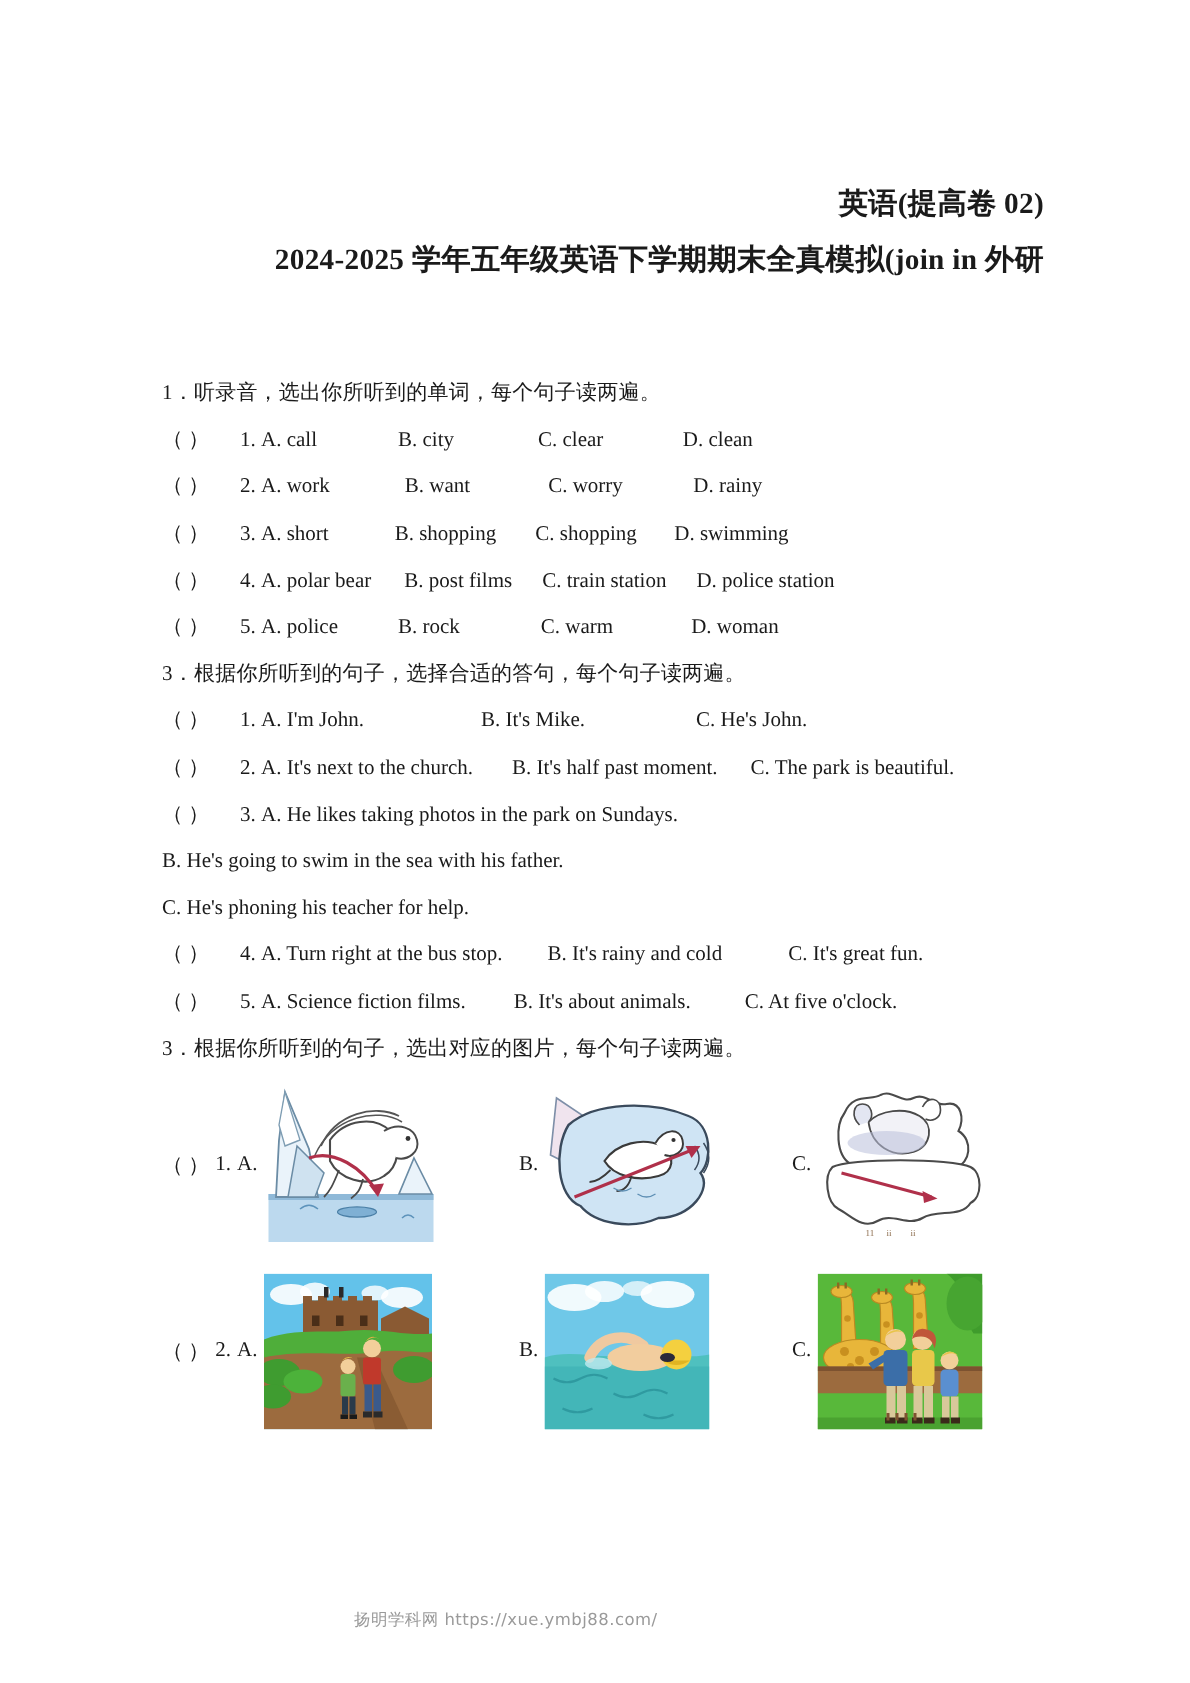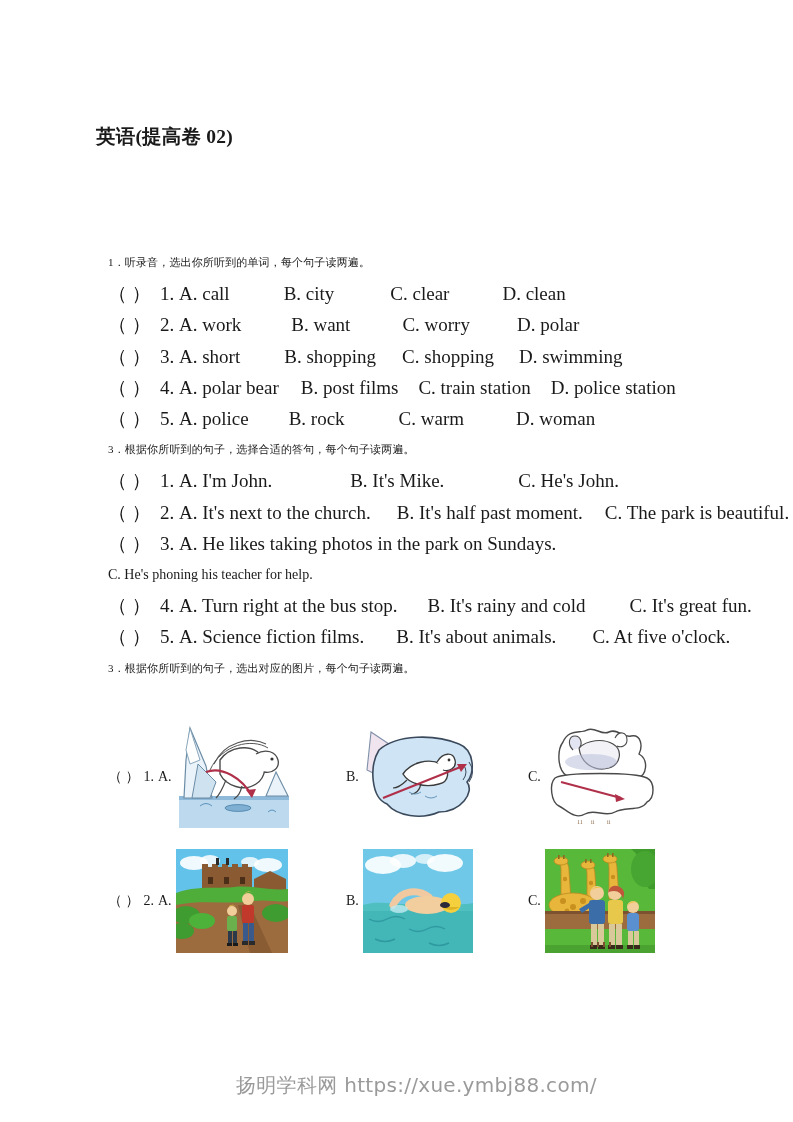--- a/index.html
+++ b/index.html
@@ -20,46 +20,46 @@
     inset: 0;
     padding: 0;
   }
 
   
   .title-block {
     position: absolute;
     left: 96px;
     top: 118px;
     width: 600px;
-    text-align: left;
+    text-align: right;
   }
   .title-line {
     font-weight: bold;
     font-size: 19.5px;
     line-height: 37px;
     letter-spacing: 0.2px;
     white-space: nowrap;
   }
   .title-line.wrap { white-space: normal; }
 
   
   .content {
     position: absolute;
     left: 108px;
     top: 247px;
     width: 600px;
   }
   .q-head {
-    font-size: 11px;
+    font-size: 14px;
     line-height: 31.2px;
     letter-spacing: 0.15px;
     white-space: nowrap;
   }
   .q-row {
-    font-size: 19px;
+    font-size: 14px;
     line-height: 31.2px;
     white-space: nowrap;
     display: block;
   }
   .paren {
     display: inline-block;
     min-width: 52px;
   }
   .opt {
     display: inline-block;
@@ -110,51 +110,52 @@
     font-size: 11.5px;
     color: #6b6b6b;
     letter-spacing: 0.5px;
     margin-top: 40px;
   }
   .watermark {
     position: absolute;
     left: 236px;
     top: 1072px;
     font-family: "DejaVu Sans", sans-serif;
-    font-size: 20px;
+    font-size: 11px;
     color: #9a9a9a;
     white-space: nowrap;
     letter-spacing: 0.3px;
     text-align: center;
   }
 
   
   svg { display: block; }
 </style>
 </head>
 <body>
 
 <div class="page">
 
   <div class="title-block">
     <div class="title-line">英语(提高卷 02)</div>
+    <div class="title-line wrap">2024-2025 学年五年级英语下学期期末全真模拟(join in 外研</div>
   </div>
 
   <div class="content">
 
     <div class="q-head">1．听录音，选出你所听到的单词，每个句子读两遍。</div>
 
     <div class="q-row">
       <span class="paren">（      ）</span><span>1.</span>
       <span class="opt">A. call</span><span style="display:inline-block;width:54px"></span><span class="opt">B. city</span><span style="display:inline-block;width:56px"></span><span class="opt">C. clear</span><span style="display:inline-block;width:53px"></span><span class="opt">D. clean</span>
     </div>
 
     <div class="q-row">
       <span class="paren">（      ）</span><span>2.</span>
-      <span class="opt">A. work</span><span style="display:inline-block;width:50px"></span><span class="opt">B. want</span><span style="display:inline-block;width:52px"></span><span class="opt">C. worry</span><span style="display:inline-block;width:47px"></span><span class="opt">D. polar</span>
+      <span class="opt">A. work</span><span style="display:inline-block;width:50px"></span><span class="opt">B. want</span><span style="display:inline-block;width:52px"></span><span class="opt">C. worry</span><span style="display:inline-block;width:47px"></span><span class="opt">D. rainy</span>
     </div>
 
     <div class="q-row">
       <span class="paren">（      ）</span><span>3.</span>
       <span class="opt">A. short</span><span style="display:inline-block;width:44px"></span><span class="opt">B. shopping</span><span style="display:inline-block;width:26px"></span><span class="opt">C. shopping</span><span style="display:inline-block;width:25px"></span><span class="opt">D. swimming</span>
     </div>
 
     <div class="q-row">
       <span class="paren">（      ）</span><span>4.</span>
       <span class="opt">A. polar bear</span><span style="display:inline-block;width:22px"></span><span class="opt">B. post films</span><span style="display:inline-block;width:20px"></span><span class="opt">C. train station</span><span style="display:inline-block;width:20px"></span><span class="opt">D. police station</span>
@@ -175,20 +176,21 @@
     <div class="q-row">
       <span class="paren">（      ）</span><span>2.</span>
       <span class="opt">A. It's next to the church.</span><span style="display:inline-block;width:26px"></span><span class="opt">B. It's half past moment.</span><span style="display:inline-block;width:22px"></span><span class="opt">C. The park is beautiful.</span>
     </div>
 
     <div class="q-row">
       <span class="paren">（      ）</span><span>3.</span>
       <span class="opt">A. He likes taking photos in the park on Sundays.</span>
     </div>
 
+    <div class="cont-line">B. He's going to swim in the sea with his father.</div>
     <div class="cont-line">C. He's phoning his teacher for help.</div>
 
     <div class="q-row">
       <span class="paren">（      ）</span><span>4.</span>
       <span class="opt">A. Turn right at the bus stop.</span><span style="display:inline-block;width:30px"></span><span class="opt">B. It's rainy and cold</span><span style="display:inline-block;width:44px"></span><span class="opt">C. It's great fun.</span>
     </div>
 
     <div class="q-row">
       <span class="paren">（      ）</span><span>5.</span>
       <span class="opt">A. Science fiction films.</span><span style="display:inline-block;width:32px"></span><span class="opt">B. It's about animals.</span><span style="display:inline-block;width:36px"></span><span class="opt">C. At five o'clock.</span>

